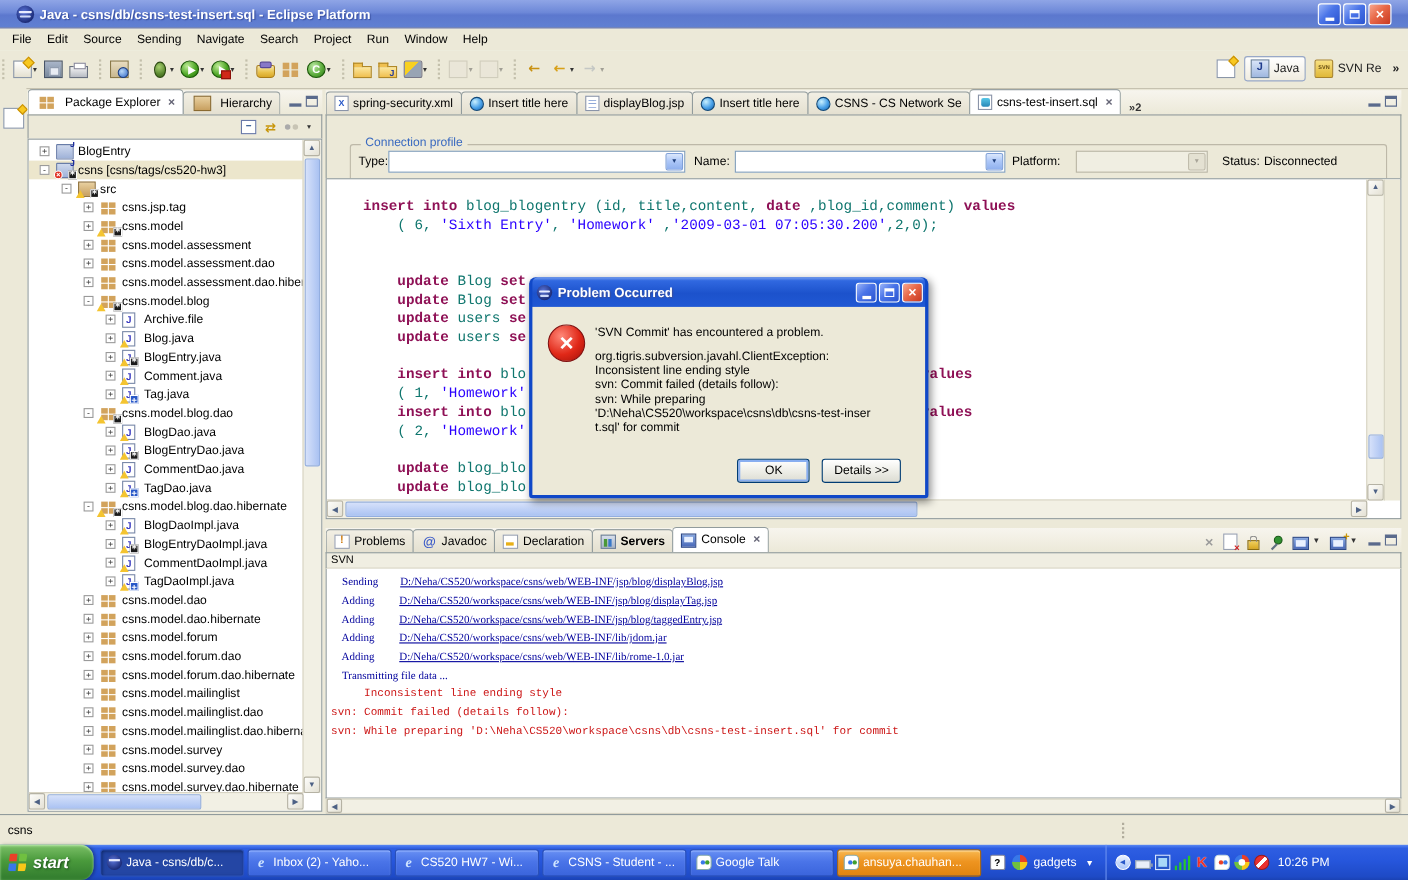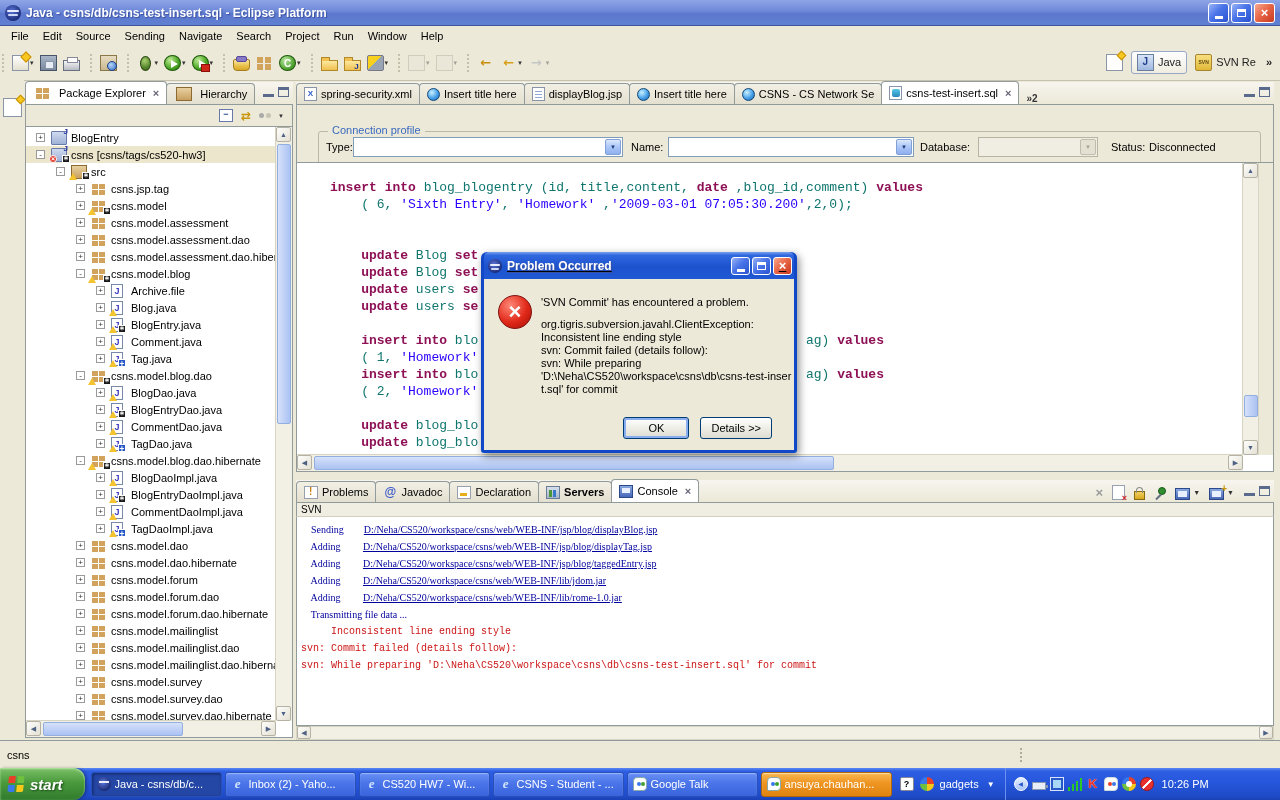--- a/index.html
+++ b/index.html
@@ -1,21 +1,21 @@
 <!DOCTYPE html>
 <html><head>
 <meta charset="utf-8">
 <style>
   html,body{margin:0;padding:0;background:#444;}
   .screen{position:relative;width:1280px;height:800px;background:#ece9d8;overflow:hidden;
           font-family:"Liberation Sans",sans-serif;font-size:11px;color:#000;}
   
   .titlebar{position:absolute;left:0;top:0;width:1280px;height:26px;
     background:linear-gradient(180deg,#8fa5e6 0%,#6d88d8 45%,#5c78ce 55%,#6080d2 100%);
-    display:flex;align-items:center;padding:0 5px;box-sizing:border-box;border-bottom:1px solid #40549e;}
+    display:flex;align-items:center;padding:0 15px;box-sizing:border-box;border-bottom:1px solid #40549e;}
   .tb-title{color:#fff;font-weight:bold;font-size:12px;text-shadow:1px 1px 1px #3a50a0;margin-left:5px;flex:1;
     white-space:nowrap;overflow:hidden;}
   .eclipse-ico{width:16px;height:16px;border-radius:50%;flex:none;
     background:radial-gradient(circle at 42% 38%,#5a74d8,#1c2c78 70%);position:relative;}
   .eclipse-ico::before{content:"";position:absolute;left:2px;right:2px;top:5px;height:2px;background:#e8ecff;border-radius:1px;}
   .eclipse-ico::after{content:"";position:absolute;left:3px;right:3px;top:9px;height:2px;background:#cdd8f8;border-radius:1px;}
   .cap-btn{width:21px;height:20px;border-radius:3px;border:1px solid #fff;margin-left:2px;flex:none;
     display:flex;align-items:center;justify-content:center;box-sizing:border-box;}
   .cap-min,.cap-max{background:linear-gradient(135deg,#9ab4f8 0%,#4a74e8 45%,#2a54d0);}
   .cap-close{background:linear-gradient(135deg,#f8a890 0%,#e86848 45%,#c83820);color:#fff;font-weight:bold;font-size:13px;line-height:13px;}
@@ -224,22 +224,22 @@
     background-size:2px 4px,2px 7px,2px 10px,2px 13px;background-position:0 100%,4px 100%,8px 100%,12px 100%;background-repeat:no-repeat;}
   .t-kasp{color:#f03028;font:bold 13px/14px "Liberation Sans",sans-serif;text-align:center;text-shadow:0 0 1px #fff;}
   .t-kasp::before{content:"K";}
   .t-gt{background:#fff;border-radius:4px 4px 4px 1px;border:1px solid #cdd;}
   .t-gt::before{content:"";position:absolute;left:3px;top:4px;width:4px;height:4px;border-radius:50%;background:#e84028;box-shadow:4px 0 0 #3878e8;}
   .t-gu{border-radius:50%;background:conic-gradient(#e84028 0 25%,#f8c818 0 50%,#70c040 0 75%,#3878e8 0);}
   .t-gu::before{content:"";position:absolute;inset:4px;border-radius:50%;background:#fff;}
   .t-block{border-radius:50%;background:linear-gradient(135deg,#e83030 42%,#fff 42% 58%,#e83030 58%);border:1px solid #a01818;}
   .clock{color:#fff;font-size:11px;margin:0 10px 0 8px;}
   
-  .dialog{position:absolute;left:481px;top:252px;width:316px;height:201px;box-sizing:border-box;background:#1048c8;
-    border-radius:6px 6px 3px 3px;padding:0 3px 3px;box-shadow:2px 3px 8px rgba(0,0,0,.45);z-index:50;text-decoration:underline;}
+  .dialog{position:absolute;left:481px;top:252px;width:363px;height:201px;box-sizing:border-box;background:#1048c8;
+    border-radius:6px 6px 3px 3px;padding:0 3px 3px;box-shadow:2px 3px 8px rgba(0,0,0,.45);z-index:50;}
   .dtitle{height:27px;display:flex;align-items:center;padding:0 2px 0 4px;
     background:linear-gradient(180deg,#78a0f0 0%,#3068e0 12%,#1c52cc 55%,#2058d4 100%);border-radius:5px 5px 0 0;}
   .dtitle .tb-title{font-size:12px;}
   .dcap{width:19px;height:18px;border-radius:3px;border:1px solid #fff;margin-left:2px;display:flex;align-items:center;justify-content:center;box-sizing:border-box;}
   .dbody{position:relative;height:171px;background:#ece9d8;}
   .derr{position:absolute;left:14px;top:16px;width:34px;height:34px;border-radius:50%;
     background:radial-gradient(circle at 35% 30%,#ff8878,#e02818 55%,#a01008);border:1px solid #801010;
     color:#fff;font:bold 22px/32px "Liberation Sans",sans-serif;text-align:center;box-sizing:border-box;}
   .dhead{position:absolute;left:57px;top:17px;font-size:11px;}
   .ddetail{position:absolute;left:57px;top:39px;font-size:11px;line-height:13px;}
@@ -676,21 +676,21 @@
       <div class="gbox">
         <span class="gleg">Connection profile</span>
         <span class="cp-lbl" style="left:7px;">Type:</span>
         <span class="xcombo" style="left:34px;width:270px;">
             <span class="xarrow">▼</span>
           </span>
         <span class="cp-lbl" style="left:312px;">Name:</span>
         <span class="xcombo" style="left:349px;width:246px;">
             <span class="xarrow">▼</span>
           </span>
-        <span class="cp-lbl" style="left:601px;">Database:</span>
+        <span class="cp-lbl" style="left:601px;">Platform:</span>
         <span class="xcombo dis" style="left:659px;width:120px;">
             <span class="xarrow">▼</span>
           </span>
         <span class="cp-lbl" style="left:792px;">Status:</span>
         <span class="cp-lbl" style="left:830px;">Disconnected</span>
       </div>
     </div>
 
     <div class="code-wrap">
       <div class="code">

